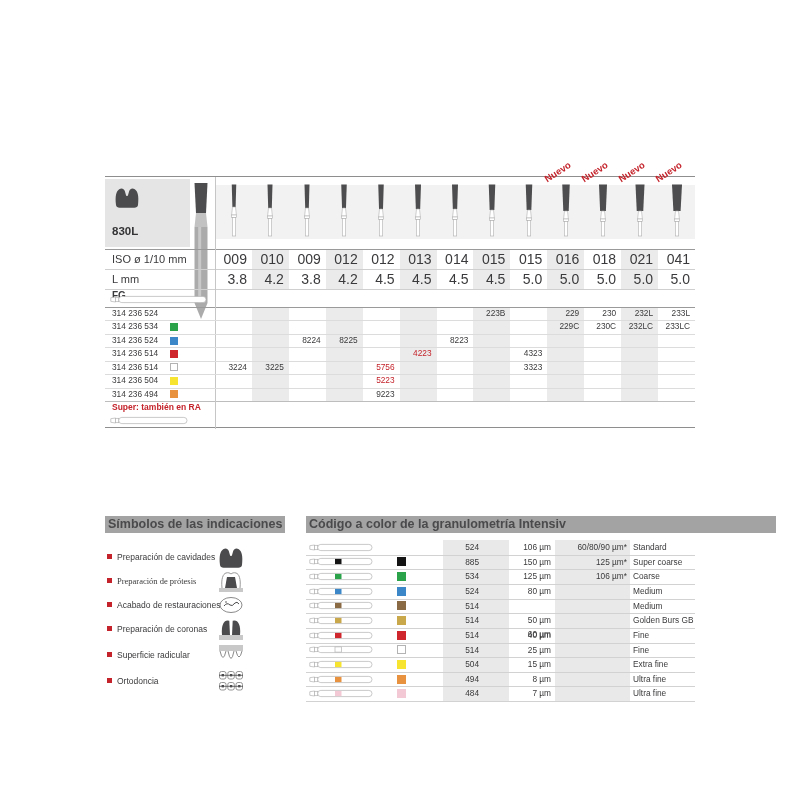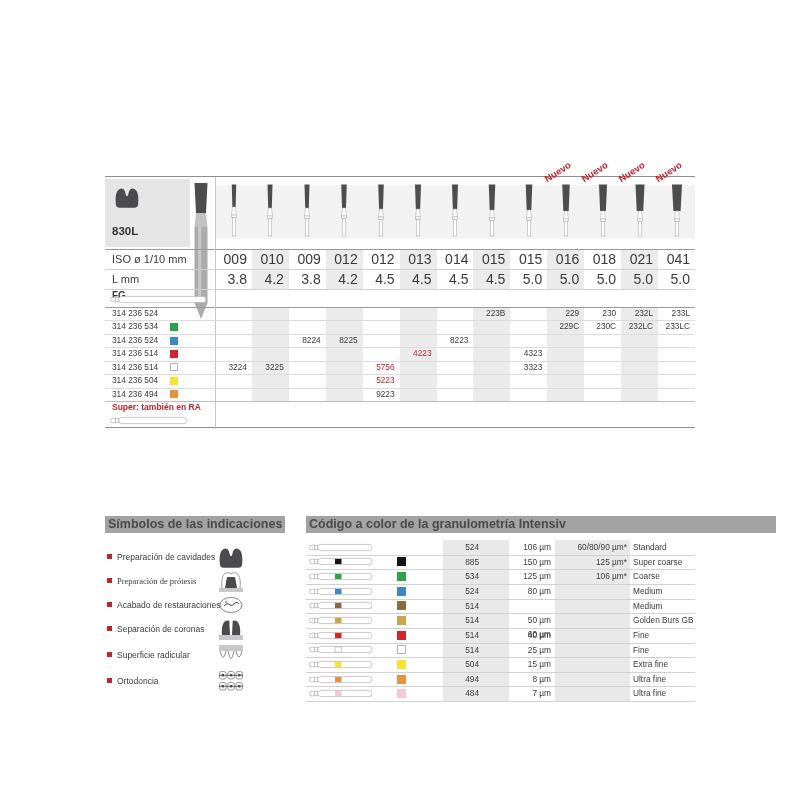--- a/index.html
+++ b/index.html
@@ -312,21 +312,21 @@
         <div class="abs" style="left: 112px; top: 0px;">
           <svg width="28" height="24" viewBox="0 0 28 24">
             <ellipse cx="14" cy="12" rx="11" ry="7.5" fill="#fff" stroke="#8a8a8a" stroke-width="1"></ellipse>
             <path d="M7,13 q3,-4 6,-1 q2,2 5,-2 q2,-2 4,1" stroke="#4b4b4d" stroke-width="1" fill="none"></path>
             <circle cx="9" cy="9" r="0.8" fill="#4b4b4d"></circle>
           </svg>
         </div>
       </div>
       <div class="abs" style="left: 0px; top: 101px; width: 195px; height: 24px;">
         <div class="bullet" style="top: 9px;"></div>
-        <div class="symitem-label" style="top: 7px;">Separación de coronas</div>
+        <div class="symitem-label" style="top: 7px;">Preparación de coronas</div>
         <div class="abs" style="left: 112px; top: 0px;">
           <svg width="28" height="24" viewBox="0 0 28 24">
             <rect x="2" y="18" width="24" height="5" fill="#c8c8c8"></rect>
             <path d="M5,18 C4,8 7,3.5 10.5,3.5 L12.3,3.8 L13,18 Z" fill="#4b4b4d"></path>
             <path d="M23,18 C24,8 21,3.5 17.5,3.5 L15.7,3.8 L15,18 Z" fill="#4b4b4d"></path>
           </svg>
         </div>
       </div>
       <div class="abs" style="left: 0px; top: 127px; width: 195px; height: 24px;">
         <div class="bullet" style="top: 9px;"></div>

